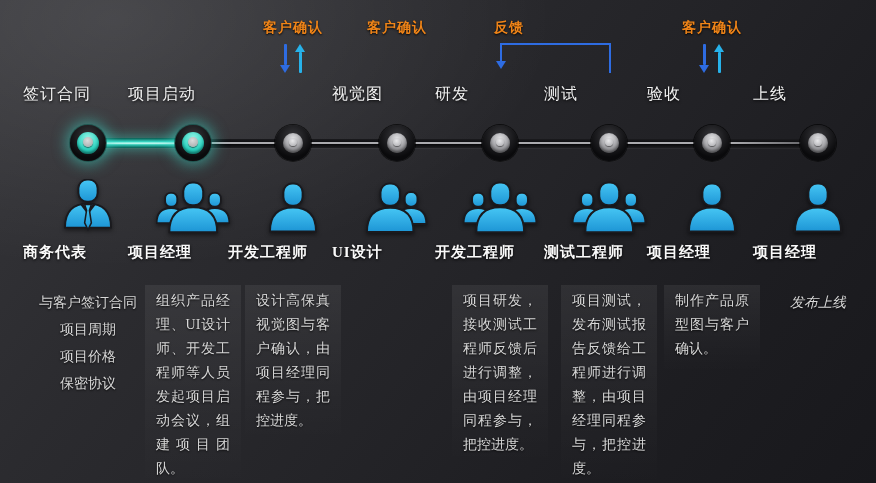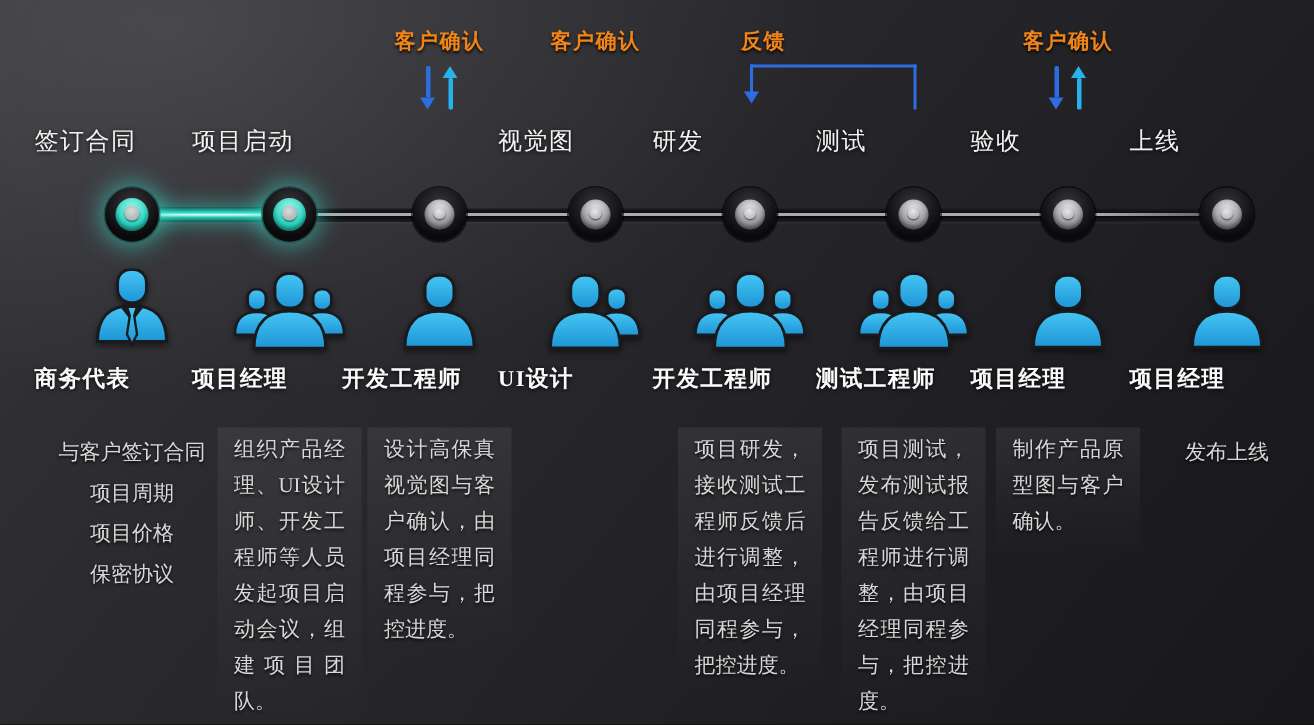--- a/index.html
+++ b/index.html
@@ -20,21 +20,21 @@
     color:#fafafa;font-size:15px;font-weight:bold;letter-spacing:1px;
     text-shadow:0 1px 3px rgba(0,0,0,.9);}
   .icon-wrap{position:absolute;top:179px;left:0;width:130px;height:56px;
     display:flex;align-items:flex-end;justify-content:center;}
   .desc{position:absolute;top:285px;left:50%;transform:translateX(-50%);
     width:74px;color:#d8d8d8;font-size:14px;line-height:24px;
     text-align:justify;word-break:break-all;text-shadow:0 1px 2px rgba(0,0,0,.8);
     padding:4px 11px 16px;}
   .desc.panel{background:linear-gradient(180deg,rgba(255,255,255,0.065),rgba(255,255,255,0.02) 62%,rgba(255,255,255,0) 95%);}
   .desc.center-list{width:118px;text-align:center;white-space:pre-line;line-height:27px;padding:4px 2px;}
-  .desc.single{width:78px;text-align:center;padding:6px 2px;}
+  .desc.single{width:78px;text-align:center;padding:6px 2px;font-style:italic;}
 
   
   .track{position:absolute;left:84px;top:139px;width:738px;height:9px;border-radius:5px;z-index:1;
     background:linear-gradient(180deg,#1b1b1e,#060608 55%,#1e1e21);
     box-shadow:0 1px 1px rgba(255,255,255,.05);}
   .track::after{content:"";position:absolute;left:4px;right:4px;top:3px;height:2px;border-radius:1px;
     background:linear-gradient(90deg,#6e6e72,#ababaf 12%,#ababaf 88%,#5c5c60);}
   .track-active{position:absolute;left:88px;top:138px;width:104px;height:10px;border-radius:5px;z-index:2;
     background:linear-gradient(180deg,#0a5a50,#36dac7 38%,#d6fff8 52%,#2ec7b4 68%,#0a5a50);
     box-shadow:0 0 12px 2px rgba(62,224,205,.45);}

